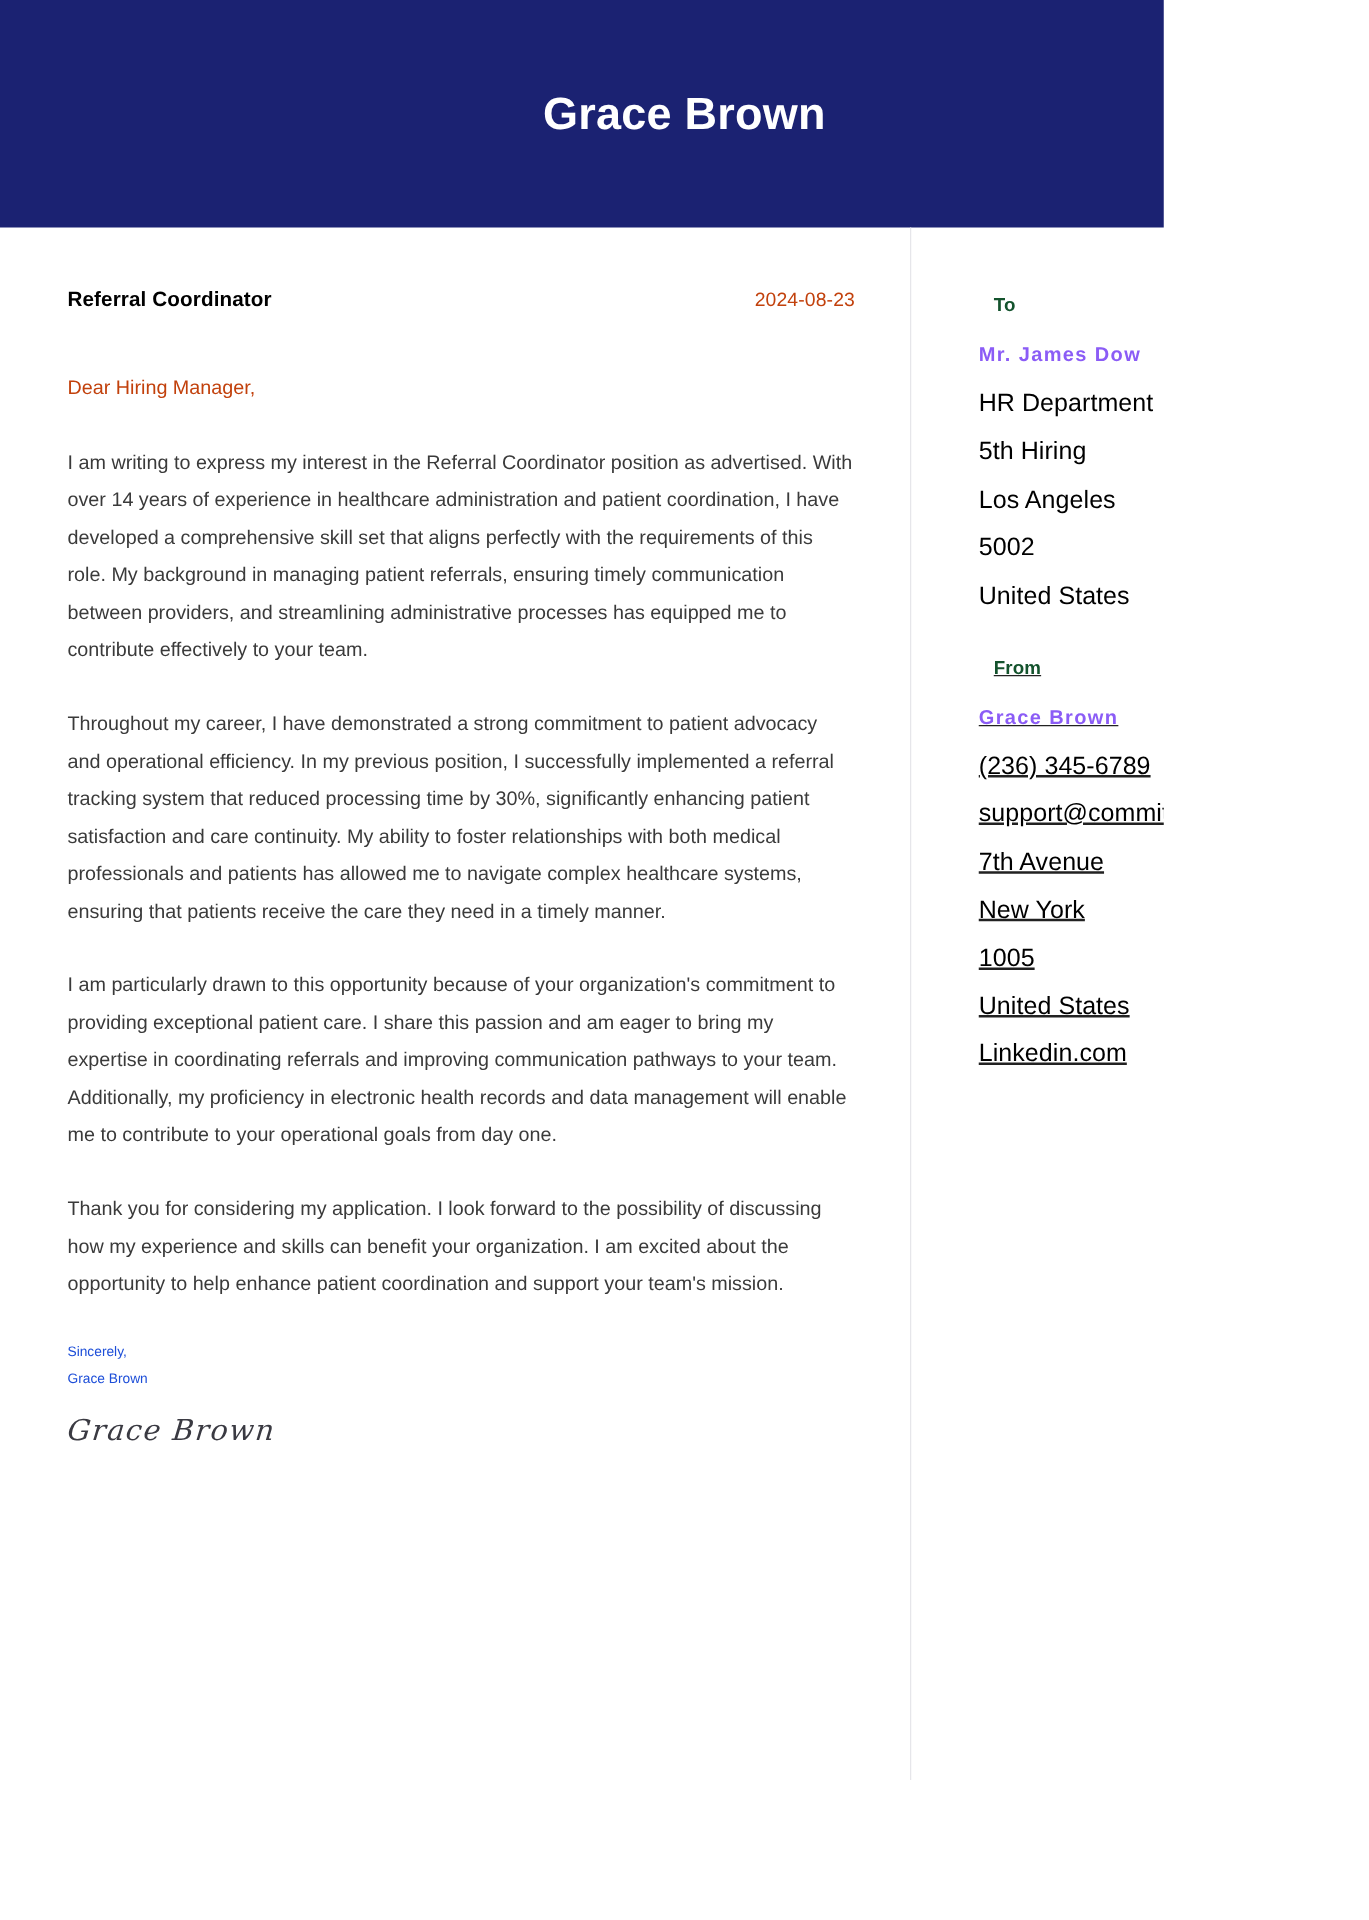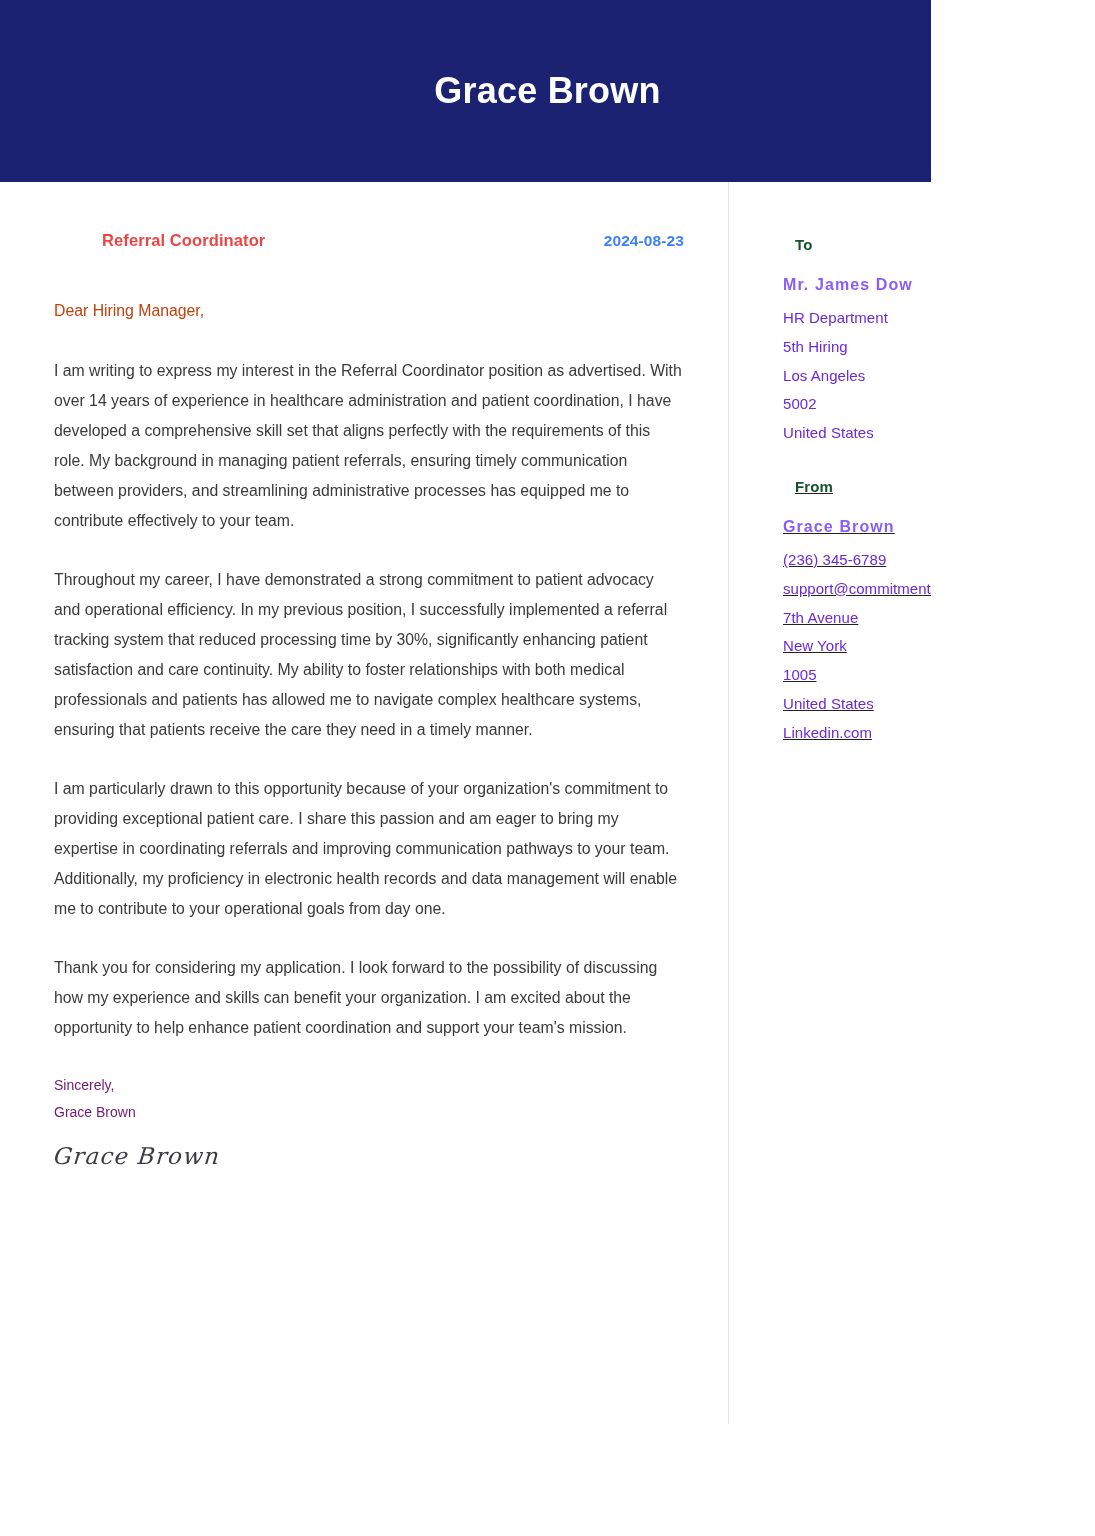--- a/index.html
+++ b/index.html
@@ -81,52 +81,51 @@
   .meta-row {
     display: flex;
     align-items: baseline;
     justify-content: space-between;
     margin-bottom: 47px;
   }
 
   .job-title {
     font-size: 16.5px;
     font-weight: bold;
-    color: #ef4444;
+    color: #000000;
     letter-spacing: 0.1px;
-    margin-left: 48px;
   }
 
   .letter-date {
     font-size: 15.5px;
-    font-weight: bold;
-    color: #3b82f6;
+    font-weight: normal;
+    color: #c2410c;
     letter-spacing: 0.1px;
   }
 
   
   .salutation {
     font-size: 15.8px;
     line-height: 1.78;
     color: #c2410c;
     margin: 0 0 31px 0;
   }
 
   .letter-para {
     font-size: 15.8px;
     line-height: 1.9;
     color: #3a3a3a;
     margin: 0 0 29px 0;
     text-align: left;
   }
 
   .closing-block {
-    font-size: 14px;
+    font-size: 11px;
     line-height: 1.9;
-    color: #701a75;
+    color: #1d4ed8;
     margin: 19px 0 0 0;
   }
 
   .closing-line {
     display: block;
   }
 
   .signature {
     margin-top: 18px;
     font-family: "DejaVu Serif", serif;
@@ -157,23 +156,23 @@
   .side-name {
     font-size: 16px;
     font-weight: bold;
     color: #8b5cf6;
     letter-spacing: 1.1px;
     margin-bottom: 7px;
     line-height: 1.5;
   }
 
   .side-line {
-    font-size: 15px;
+    font-size: 20px;
     line-height: 1.92;
-    color: #6d28d9;
+    color: #000000;
     letter-spacing: 0.05px;
   }
 
   .from-group {
     margin-top: 30px;
     text-decoration: underline;
   }
 </style>
 </head>
 <body>

